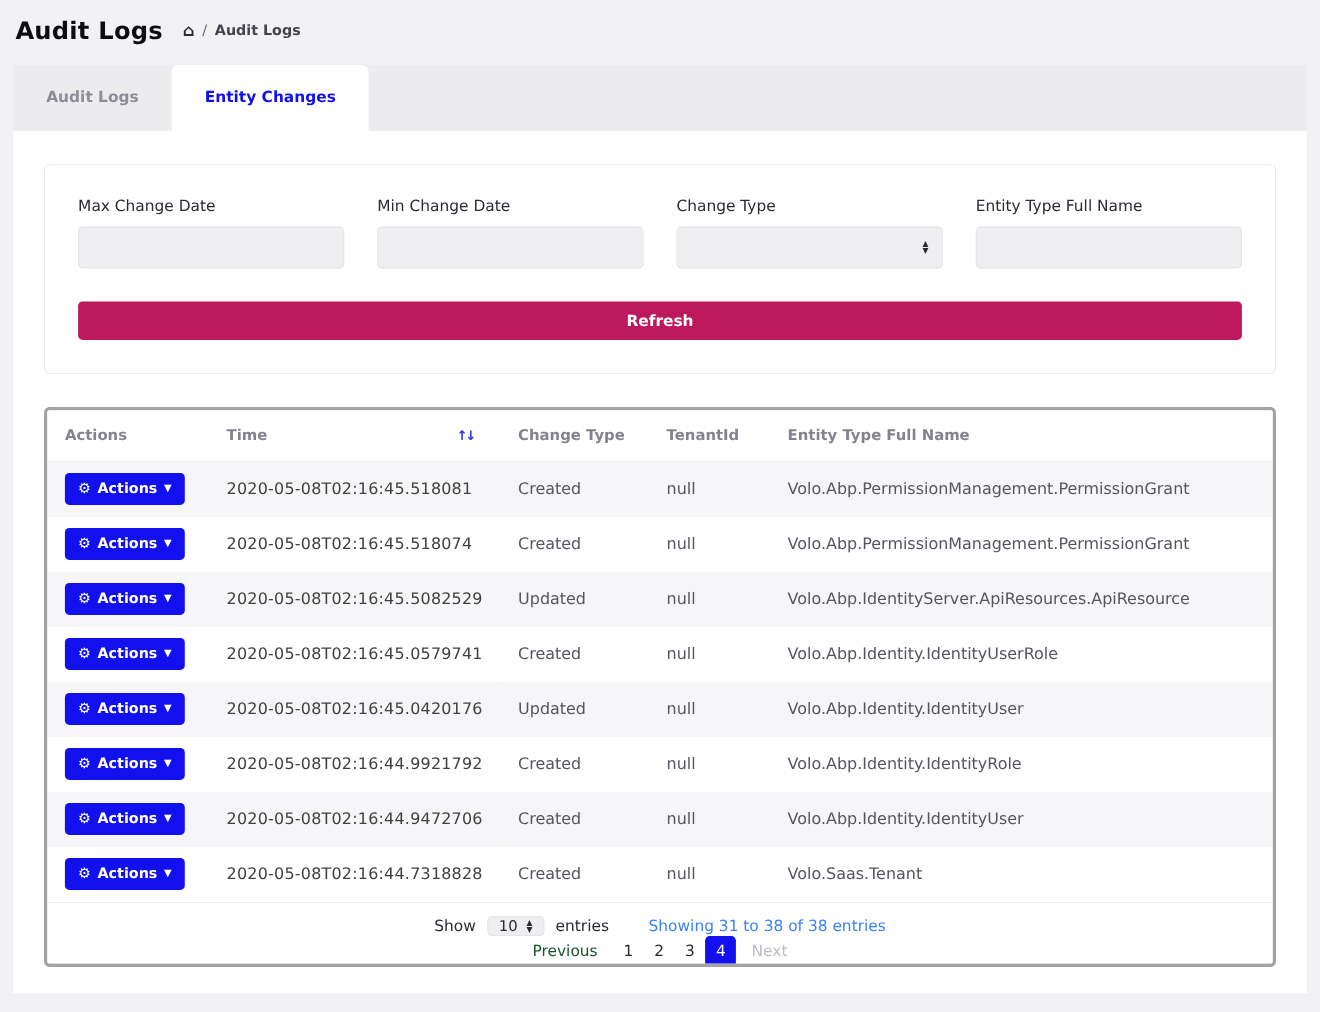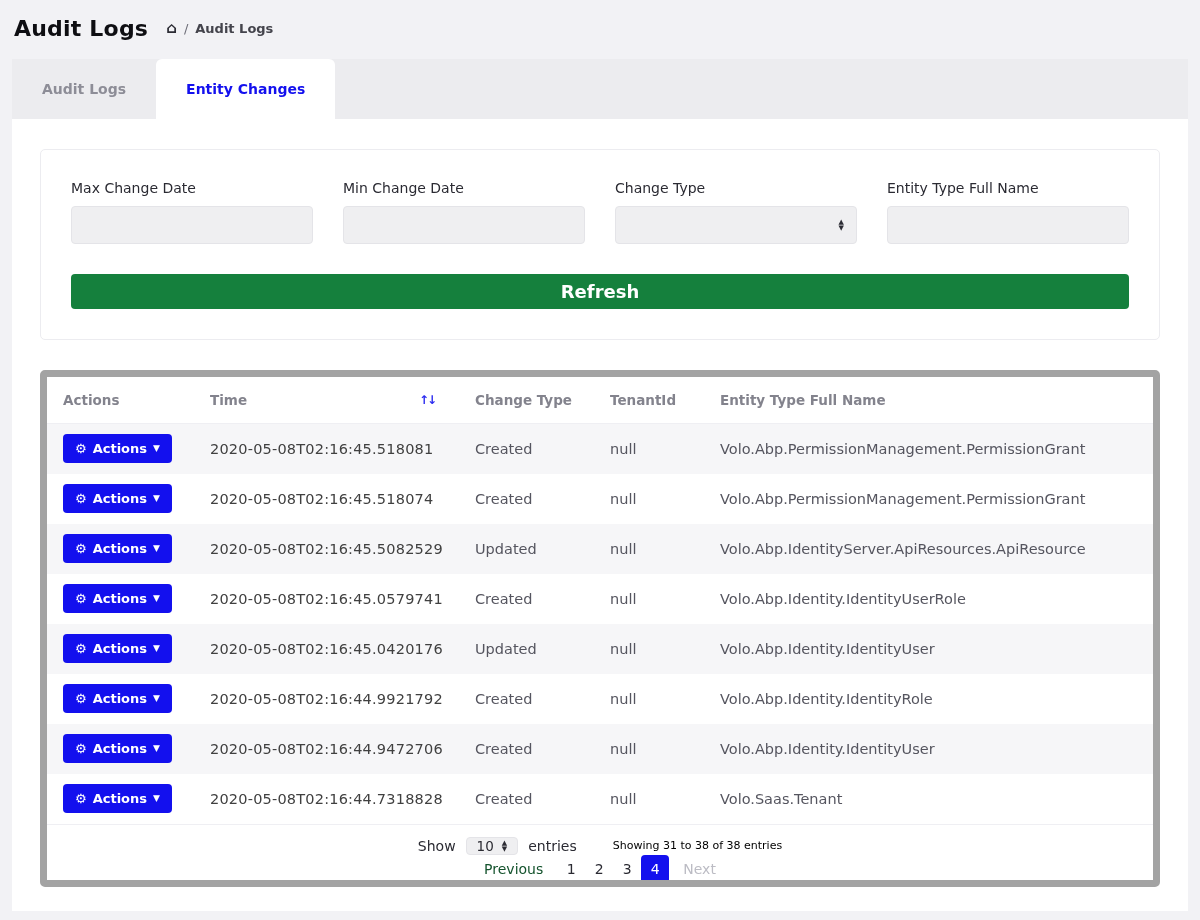--- a/index.html
+++ b/index.html
@@ -52,26 +52,26 @@
   .control {
     width:100%; height:38px; background:#efeff1;
     border:1px solid #e4e4e8; border-radius:4px;
     font-size:14px; color:#33333b; padding:0 12px;
     font-family:inherit; outline:none;
   }
   .select-like { display:flex; align-items:center; justify-content:flex-end; cursor:pointer; }
   .updown { display:flex; flex-direction:column; align-items:center; font-size:7px; line-height:6px; color:#2b2b33; }
   .btn-refresh {
     margin-top:30px; width:100%; height:35px;
-    background:#15803d; color:#fff; border:none; border-radius:4px;
-    font-size:18px; font-weight:600; font-family:inherit; cursor:pointer;
-  }
-
-  
-  .table-card { border:7px solid #a3a3a3; border-radius:5px; margin-top:30px; overflow:hidden; }
+    background:#be185d; color:#fff; border:none; border-radius:4px;
+    font-size:14px; font-weight:600; font-family:inherit; cursor:pointer;
+  }
+
+  
+  .table-card { border:3px solid #a3a3a3; border-radius:5px; margin-top:30px; overflow:hidden; }
   table { width:100%; border-collapse:collapse; table-layout:fixed; }
   col.c-actions { width:147px; }
   col.c-time { width:265px; }
   col.c-ctype { width:135px; }
   col.c-tenant { width:110px; }
   thead th {
     text-align:left; font-size:13.5px; font-weight:bold; color:#83838d;
     padding:15px 10px 15px 16px; border-bottom:1px solid #efeff3;
     background:#fff;
   }
@@ -97,21 +97,21 @@
   .table-footer {
     display:flex; align-items:center; justify-content:space-between;
     border-top:1px solid #efeff3; padding:12px 16px; background:#fff; height:56px;flex-direction:column;
   }
   .footer-left { display:flex; align-items:center; gap:10px; font-size:14px; color:#2a2a32; }
   .page-size {
     display:flex; align-items:center; gap:8px;
     background:#efeff1; border:1px solid #e4e4e8; border-radius:4px;
     height:18px; padding:0 10px; font-size:13.5px; color:#2a2a32; cursor:pointer;
   }
-  .showing-text { color:#000000; font-size:11px; margin-left:26px; }
+  .showing-text { color:#3b82f6; font-size:14px; margin-left:26px; }
   .pagination { display:flex; align-items:center; gap:6px; font-size:14px; }
   .pg-prev { color:#14532d; background:none; border:none; font-family:inherit; font-size:14px; cursor:pointer; padding:6px 8px; }
   .pg-next { color:#bcbcc4; background:none; border:none; font-family:inherit; font-size:14px; cursor:pointer; padding:6px 8px; }
   .page-btn {
     min-width:28px; height:28px; border:none; background:none;
     font-family:inherit; font-size:14px; color:#2a2a32; cursor:pointer;
     border-radius:4px; padding:0 6px;
   }
   .page-btn.active { background:#1310ee; color:#fff; }
 </style>

